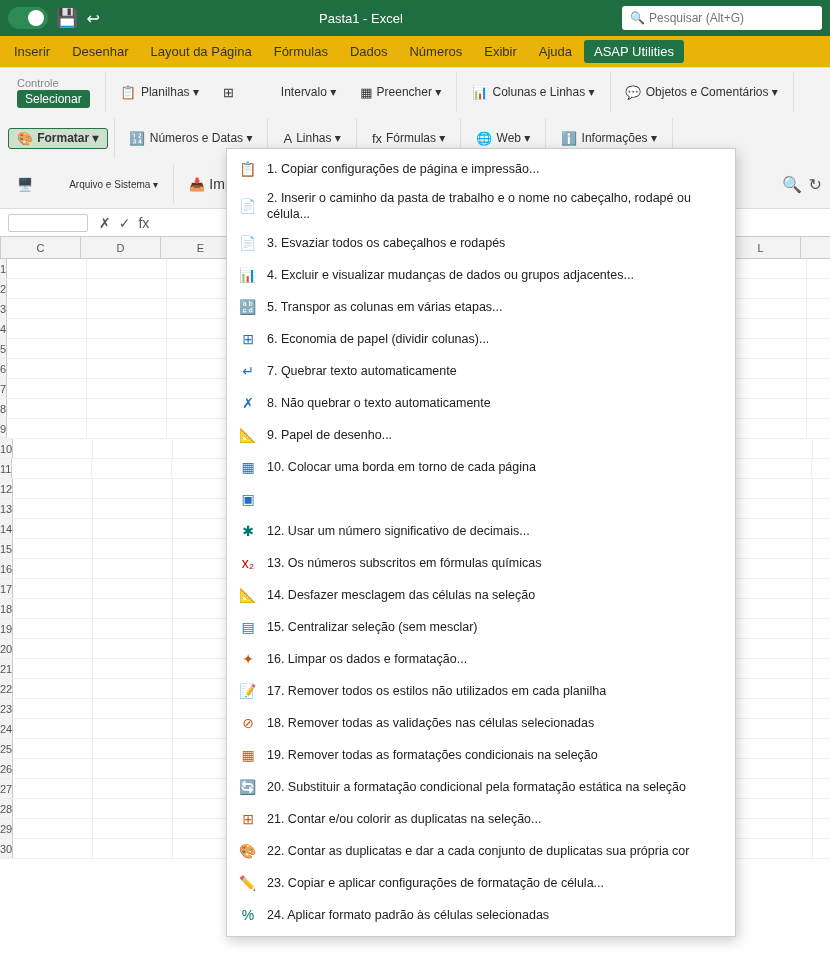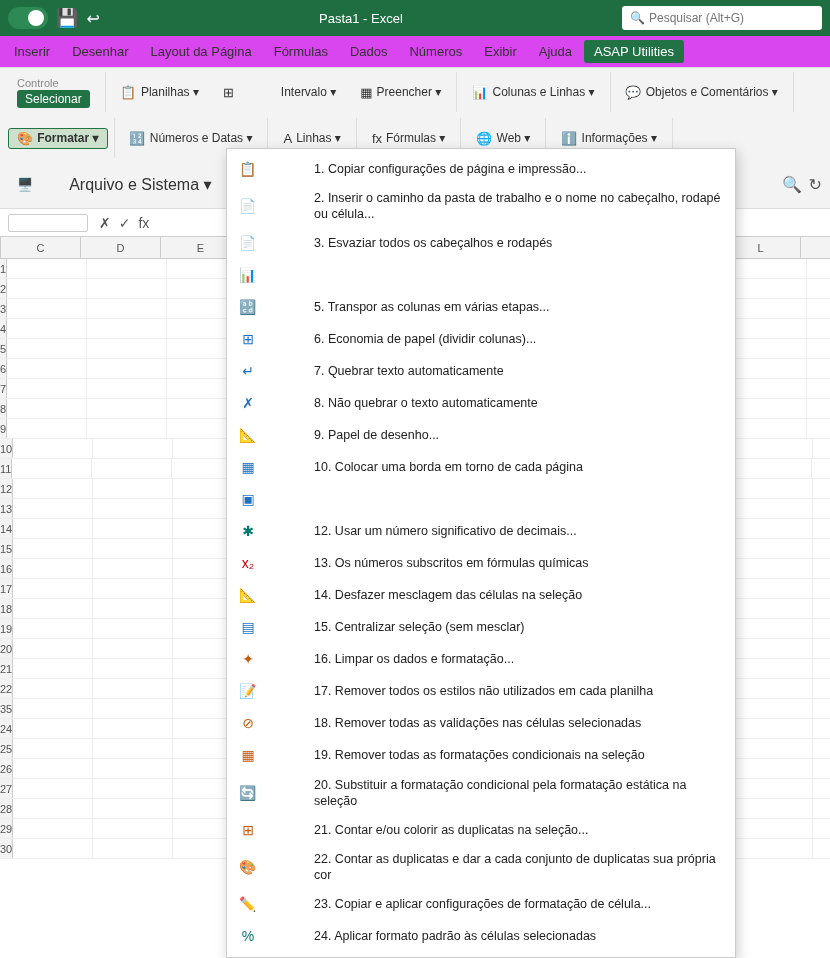--- a/index.html
+++ b/index.html
@@ -54,21 +54,21 @@
       width: 160px;
       color: #555;
     }
     .search-icon-sm {
       color: #555;
       font-size: 12px;
     }
 
     
     .menu-bar {
-      background: #d946ef;
+      background: #eab308;
       height: 32px;
       display: flex;
       align-items: center;
       padding: 0 4px;
       border-bottom: 1px solid #ddd;
       gap: 2px;
     }
     .menu-item {
       padding: 4px 10px;
       font-size: 13px;
@@ -199,21 +199,21 @@
     }
     .dropdown-item-icon {
       width: 22px;
       height: 22px;
       display: flex;
       align-items: center;
       justify-content: center;
       flex-shrink: 0;
       font-size: 14px;
     }
-    .dropdown-item-text { flex: 1; margin-left: 47px; }
+    .dropdown-item-text { flex: 1; }
   </style>
 </head>
 <body>
 
 <div class="title-bar">
   <div class="title-bar-toggle">
     <div class="title-bar-toggle-circle"></div>
   </div>
   <span style="color:white; font-size:18px;">💾</span>
   <span style="color:white; font-size:16px;">↩</span>
@@ -290,21 +290,21 @@
       <span style="font-size:12px;">Web ▾</span>
   </div>
   <div style="width:1px; background:#ddd; height:40px;"></div>
   <div class="ribbon-dropdown-btn">
     <span style="font-size:13px;">ℹ️</span>
       <span style="font-size:12px;">Informações ▾</span>
   </div>
   <div style="width:1px; background:#ddd; height:40px;"></div>
   <div class="ribbon-dropdown-btn">
     <span style="font-size:13px;">🖥️</span>
-      <span style="font-size:16px;margin-left:32px;">Arquivo e Sistema ▾</span>
+      <span style="font-size:10px;margin-left:32px;">Arquivo e Sistema ▾</span>
   </div>
   <div style="width:1px; background:#ddd; height:40px;"></div>
   <div class="ribbon-dropdown-btn">
     <span style="font-size:13px;">📥</span>
       <span style="font-size:14px;">Importar ▾</span>
   </div>
   <div style="width:1px; background:#ddd; height:40px;"></div>
   <div class="ribbon-dropdown-btn">
     <span style="font-size:13px;">📤</span>
       <span style="font-size:12px;font-family:Liberation Mono, monospace;">Exportar ▾</span>
@@ -651,21 +651,21 @@
         <div class="data-cell"></div>
         <div class="data-cell"></div>
         <div class="data-cell"></div>
         <div class="data-cell"></div>
         <div class="data-cell"></div>
         <div class="data-cell"></div>
         <div class="data-cell"></div>
         <div class="data-cell"></div>
       </div>
       <div class="data-row">
-        <div class="row-num">35</div>
+        <div class="row-num">23</div>
         <div class="data-cell"></div>
         <div class="data-cell"></div>
         <div class="data-cell"></div>
         <div class="data-cell"></div>
         <div class="data-cell"></div>
         <div class="data-cell"></div>
         <div class="data-cell"></div>
         <div class="data-cell"></div>
         <div class="data-cell"></div>
         <div class="data-cell"></div>
@@ -780,20 +780,21 @@
     <div class="dropdown-item">
       <div class="dropdown-item-icon" style="color: rgb(31, 111, 191);">📄</div>
       <div class="dropdown-item-text">2. Inserir o caminho da pasta de trabalho e o nome no cabeçalho, rodapé ou célula...</div>
     </div>
     <div class="dropdown-item">
       <div class="dropdown-item-icon" style="color: rgb(197, 90, 17);">📄</div>
       <div class="dropdown-item-text">3. Esvaziar todos os cabeçalhos e rodapés</div>
     </div>
     <div class="dropdown-item">
       <div class="dropdown-item-icon" style="color: rgb(197, 90, 17);">📊</div>
+      <div class="dropdown-item-text">4. Excluir e visualizar mudanças de dados ou grupos adjacentes...</div>
     </div>
     <div class="dropdown-item">
       <div class="dropdown-item-icon" style="color: rgb(31, 111, 191);">🔡</div>
       <div class="dropdown-item-text">5. Transpor as colunas em várias etapas...</div>
     </div>
     <div class="dropdown-item">
       <div class="dropdown-item-icon" style="color: rgb(31, 111, 191);">⊞</div>
       <div class="dropdown-item-text">6. Economia de papel (dividir colunas)...</div>
     </div>
     <div class="dropdown-item">

